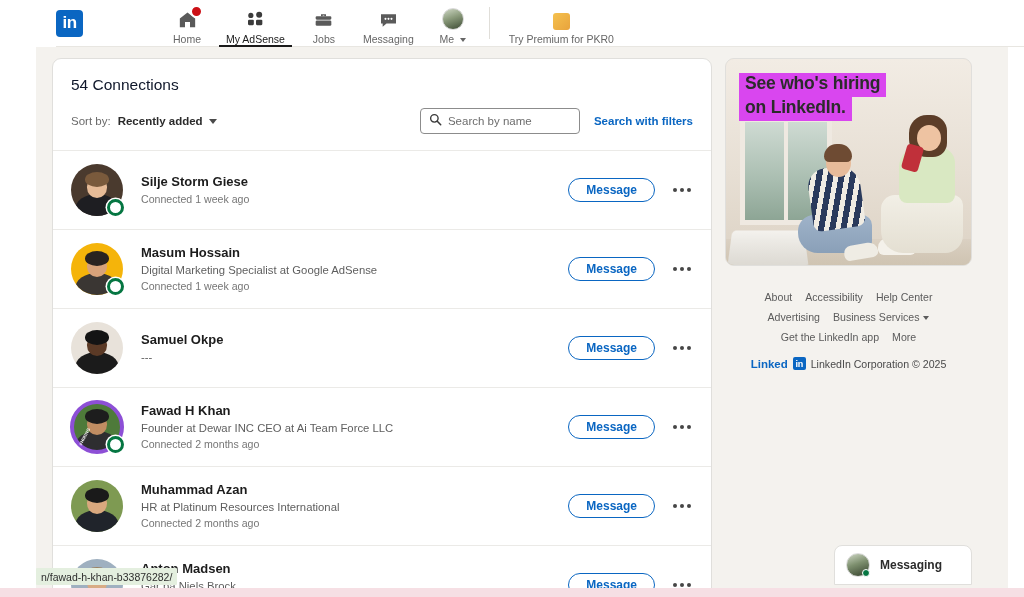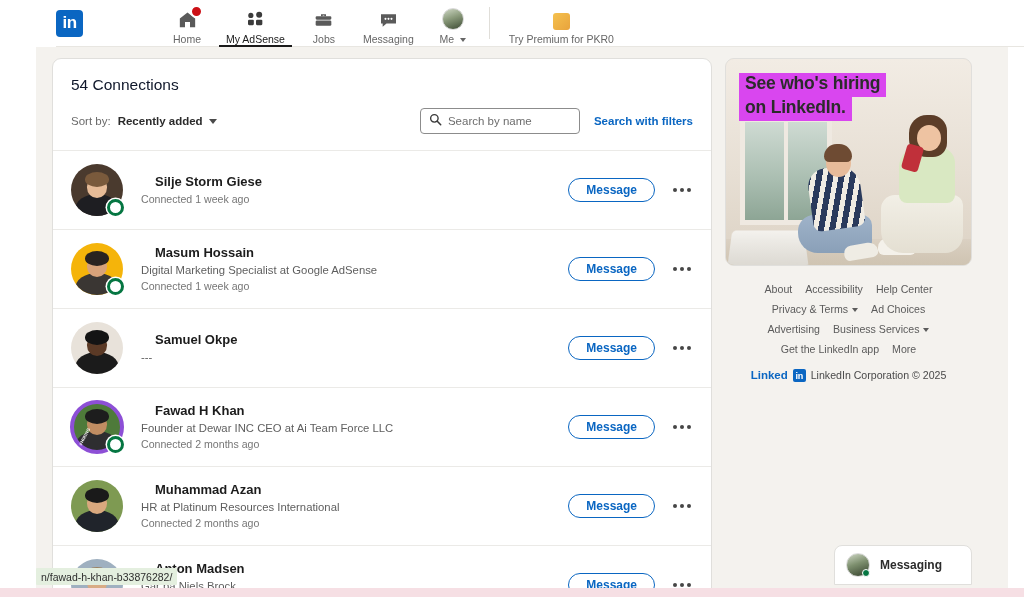--- a/index.html
+++ b/index.html
@@ -117,21 +117,21 @@
     position: absolute; left: 1px; bottom: 11px; font-size: 4.4px; color: #fff;
     font-weight: 700; transform: rotate(-62deg); letter-spacing: 0.2px;
   }
   .green-ring {
     position: absolute; right: -1px; bottom: 0px; width: 17px; height: 17px;
     border-radius: 50%; background: #fff; border: 3px solid #057642;
     box-shadow: 0 0 0 1.5px #fff;
   }
   .conn-info { margin-left: 18px; flex: 1; min-width: 0; }
   .conn-name {
-    font-size: 13px; font-weight: 700; color: #1c1c1c; line-height: 1.35; cursor: pointer; margin-left: 14px;
+    font-size: 13px; font-weight: 700; color: #1c1c1c; line-height: 1.35; cursor: pointer;
   }
   .conn-headline {
     font-size: 11.3px; color: #5e5e5e; line-height: 1.35; margin-top: 1px;
     white-space: nowrap; overflow: hidden; text-overflow: ellipsis;
   }
   .conn-when { font-size: 10.6px; color: #767676; line-height: 1.4; margin-top: 1px; }
   .row-actions { display: flex; align-items: center; flex: 0 0 auto; }
   .msg-btn {
     border: 1px solid #0a66c2; color: #0a66c2; background: transparent;
     border-radius: 14px; padding: 4px 17px; font-size: 12px; font-weight: 600;
@@ -219,33 +219,33 @@
     position:absolute; left: 0; right: 0; bottom: 0; height: 26px;
     background: linear-gradient(180deg,rgba(214,203,188,0.5) 0%,#cfc4b2 100%);
   }
   .ad-text { position: absolute; left: 13px; top: 14px; }
   .ad-line {
     display: inline-block; background: #d946ef; color: #2b2b2b;
     font-size: 17.5px; font-weight: 700; padding: 1px 6px 3px 6px;
     line-height: 1.14; letter-spacing: -0.2px;
   }
 
-  .rail-links { margin-top: 17px; text-align: center; }
+  .rail-links { margin-top: 25px; text-align: center; }
   .link-row {
     display: flex; justify-content: center; align-items: center; flex-wrap: wrap;
     gap: 13px; margin-bottom: 8px;
   }
   .flink { font-size: 10.6px; color: #5b5b5b; cursor: pointer; white-space: nowrap; }
   .flink .mini-caret {
     display:inline-block; width:0; height:0; margin-left:4px;
     border-left:3.5px solid transparent; border-right:3.5px solid transparent;
     border-top:4.5px solid #5b5b5b; vertical-align: middle;
   }
   .copyright {
-    display: flex; justify-content: center; gap: 5px;
+    display: flex; align-items: center; justify-content: center; gap: 5px;
     margin-top: 14px; font-size: 10.6px; color: #4a4a4a;
   }
   .li-word { color: #0a66c2; font-weight: 700; font-size: 11.5px; }
   .li-mini {
     display:inline-flex; align-items:center; justify-content:center;
     width: 13px; height: 13px; background:#0a66c2; color:#fff; border-radius:2px;
     font-size: 9px; font-weight: 700; letter-spacing:-0.3px;
   }
 
   
@@ -589,24 +589,20 @@
         </div>
       </div>
 
       <div class="rail-links">
         <div class="link-row">
           <span class="flink">About</span>
           <span class="flink">Accessibility</span>
           <span class="flink">Help Center</span>
         </div>
         <div class="link-row">
-          <span class="flink"><span>Privacy &amp; Terms</span><span class="mini-caret"></span></span>
-          <span class="flink">Ad Choices</span>
-        </div>
-        <div class="link-row">
           <span class="flink">Advertising</span>
           <span class="flink"><span>Business Services</span><span class="mini-caret"></span></span>
         </div>
         <div class="link-row">
           <span class="flink">Get the LinkedIn app</span>
           <span class="flink">More</span>
         </div>
         <div class="copyright">
           <span class="li-word">Linked</span>
             <span class="li-mini">in</span>

